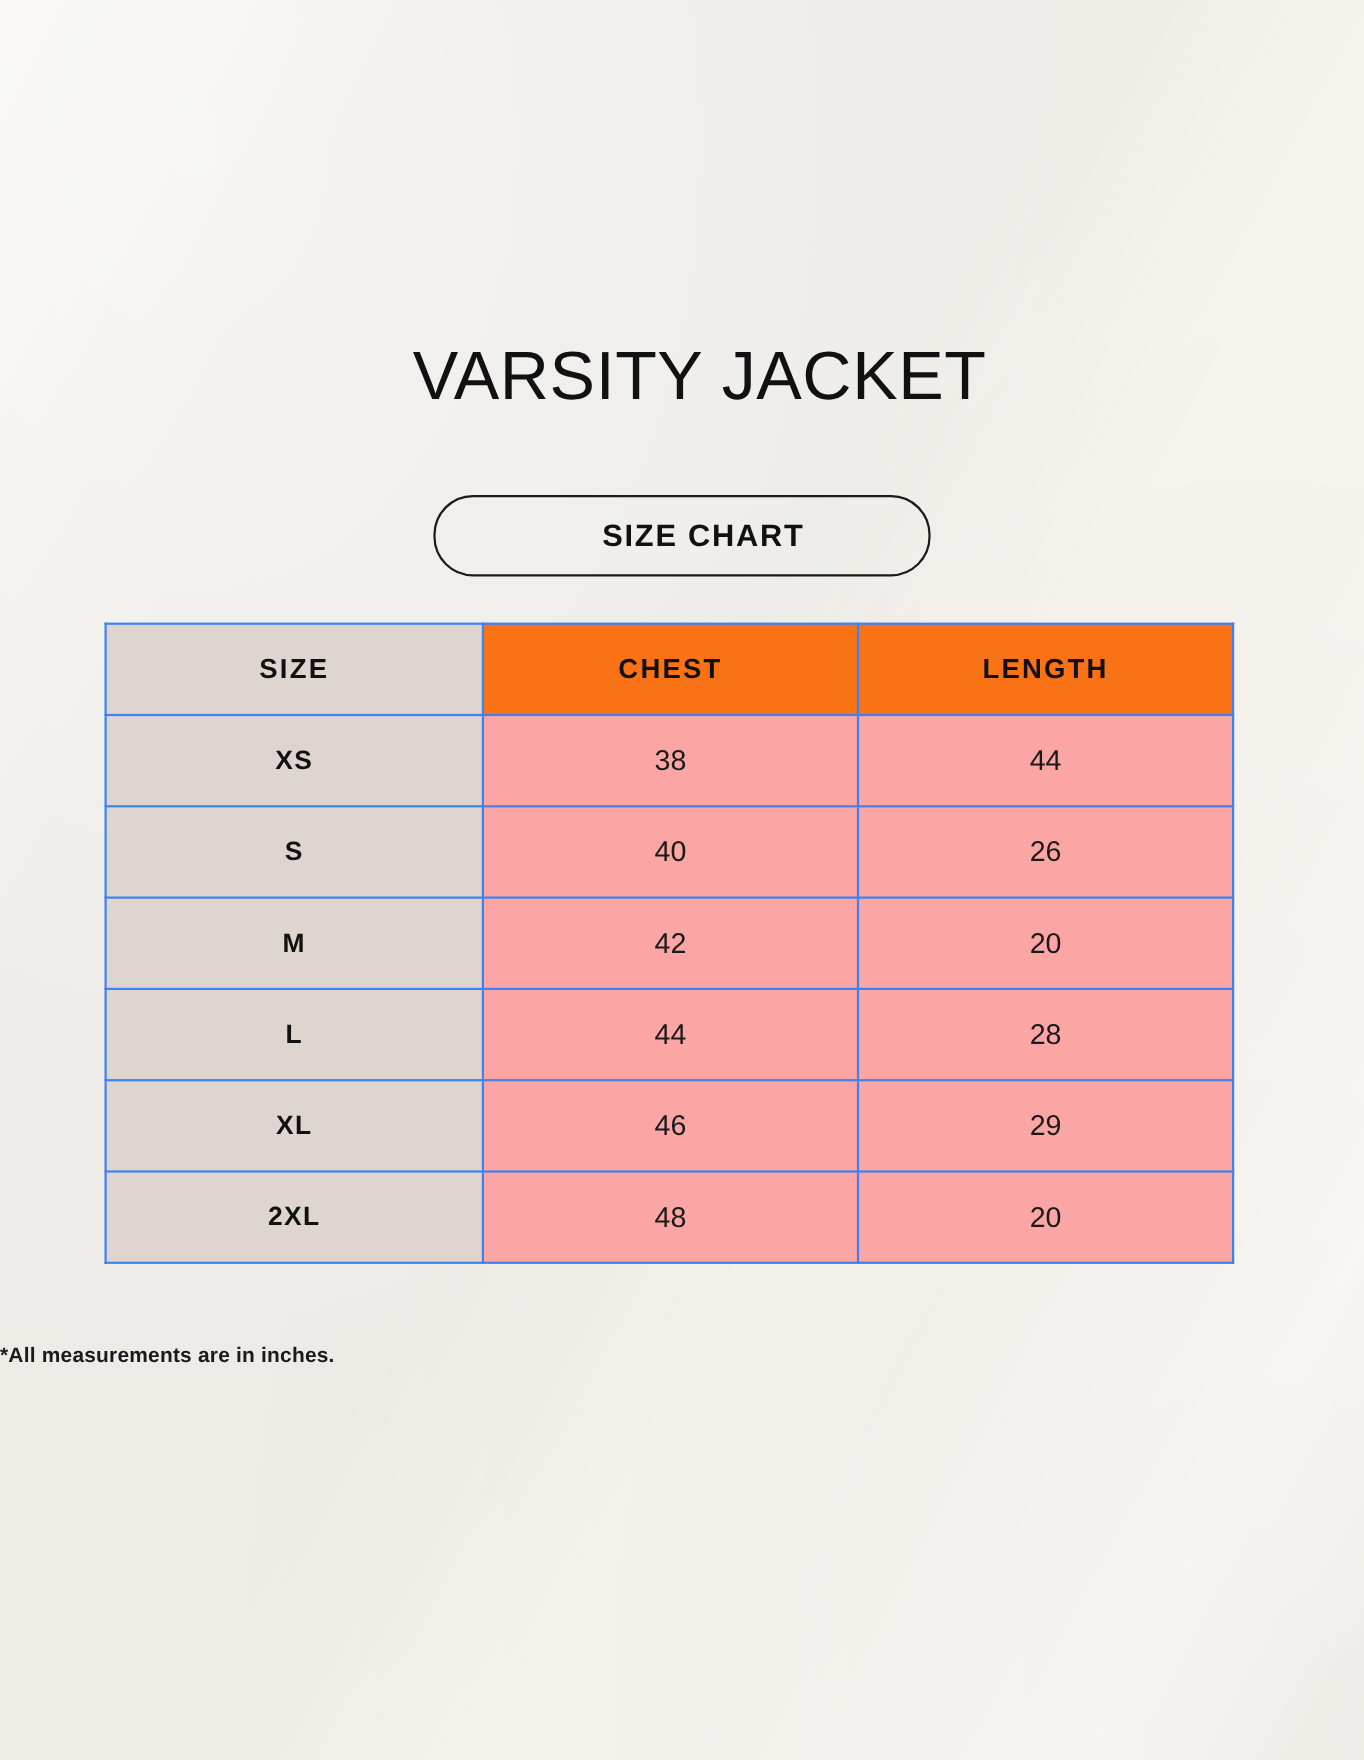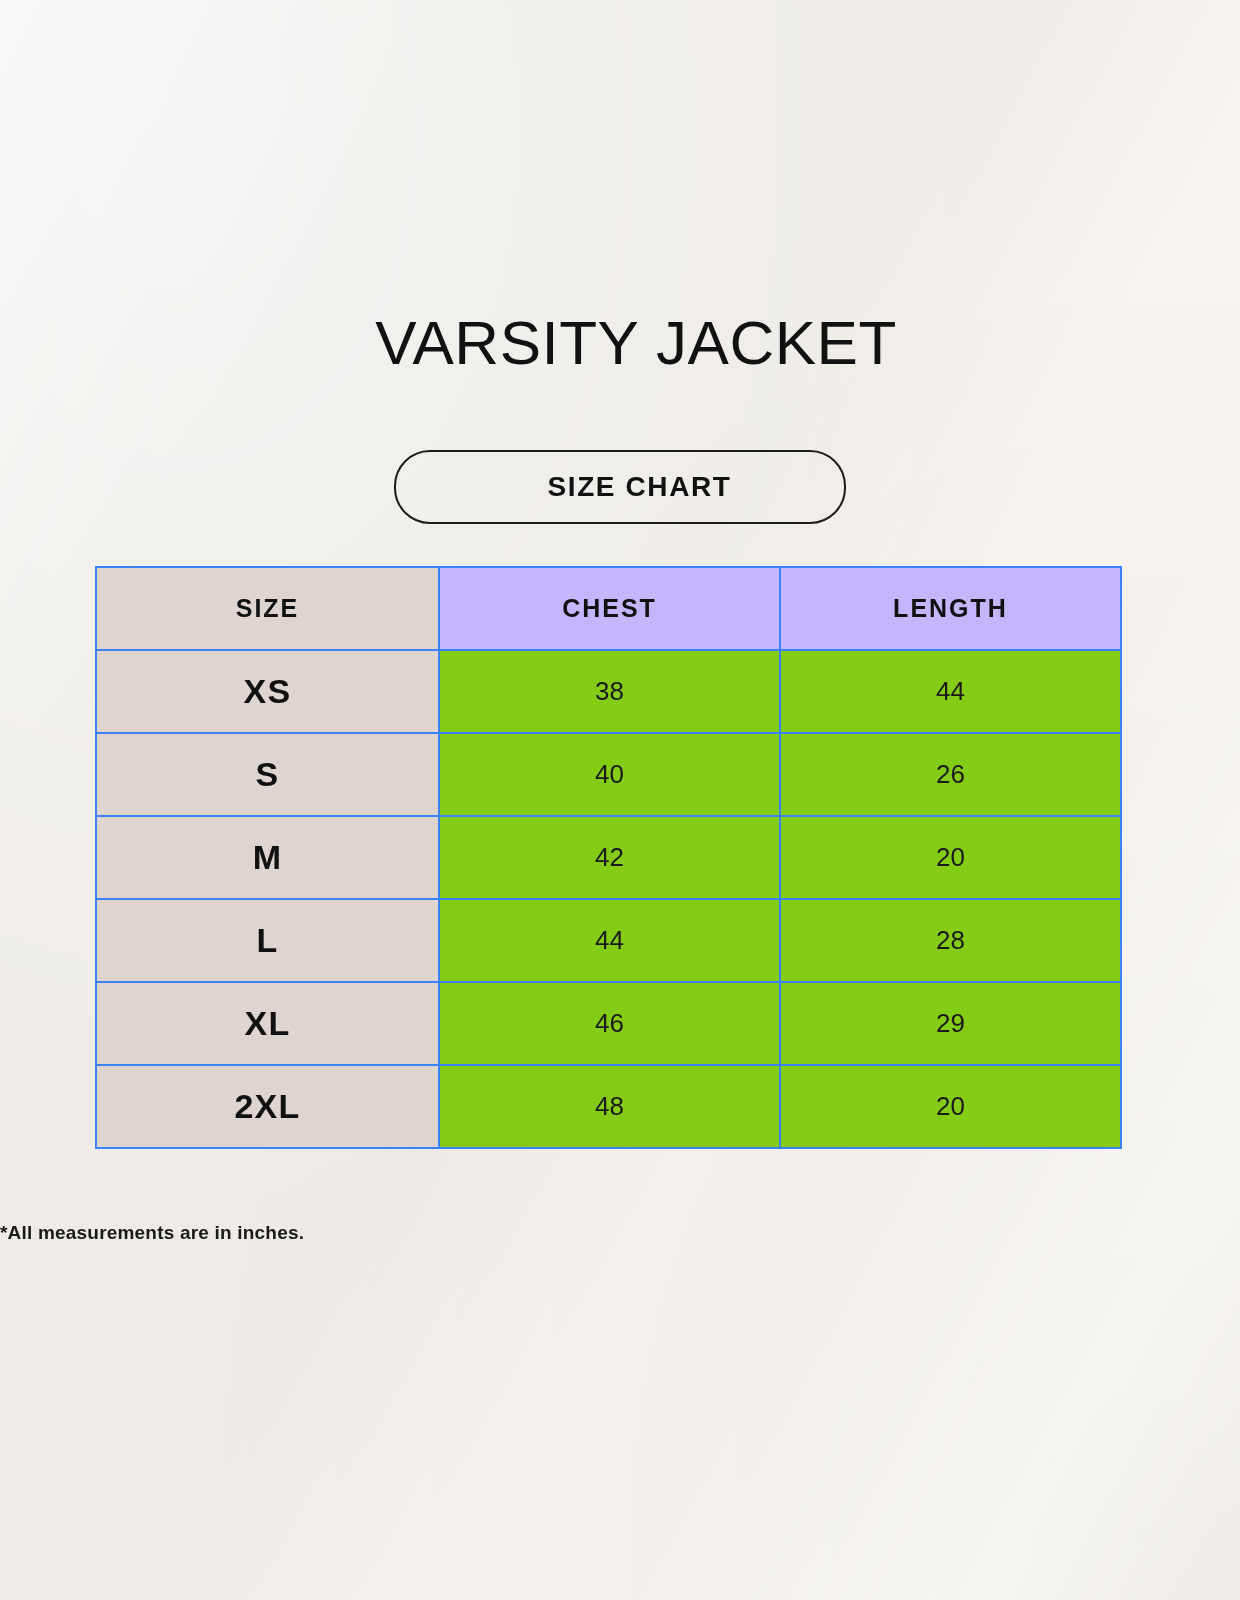--- a/index.html
+++ b/index.html
@@ -89,35 +89,35 @@
   col.c-length { width: 341px; }
 
   th.head-size {
     background: #ded5d0;
     font-size: 25px;
     font-weight: 700;
     letter-spacing: 2px;
     color: #111111;
   }
   th.head-meas {
-    background: #c4b5fd;
+    background: #f97316;
     font-size: 25px;
     font-weight: 700;
     letter-spacing: 2px;
     color: #111111;
   }
   td.cell-size {
     background: #ded5d0;
-    font-size: 34px;
+    font-size: 24px;
     font-weight: 700;
     letter-spacing: 1.2px;
     color: #111111;
   }
   td.cell-val {
-    background: #84cc16;
+    background: #fca5a5;
     font-size: 26px;
     font-weight: 400;
     color: #1a1a1a;
   }
   .footnote {
     position: absolute;
     top: 1222px;
     left: 0;
     width: 1120px;
     text-align: left;

